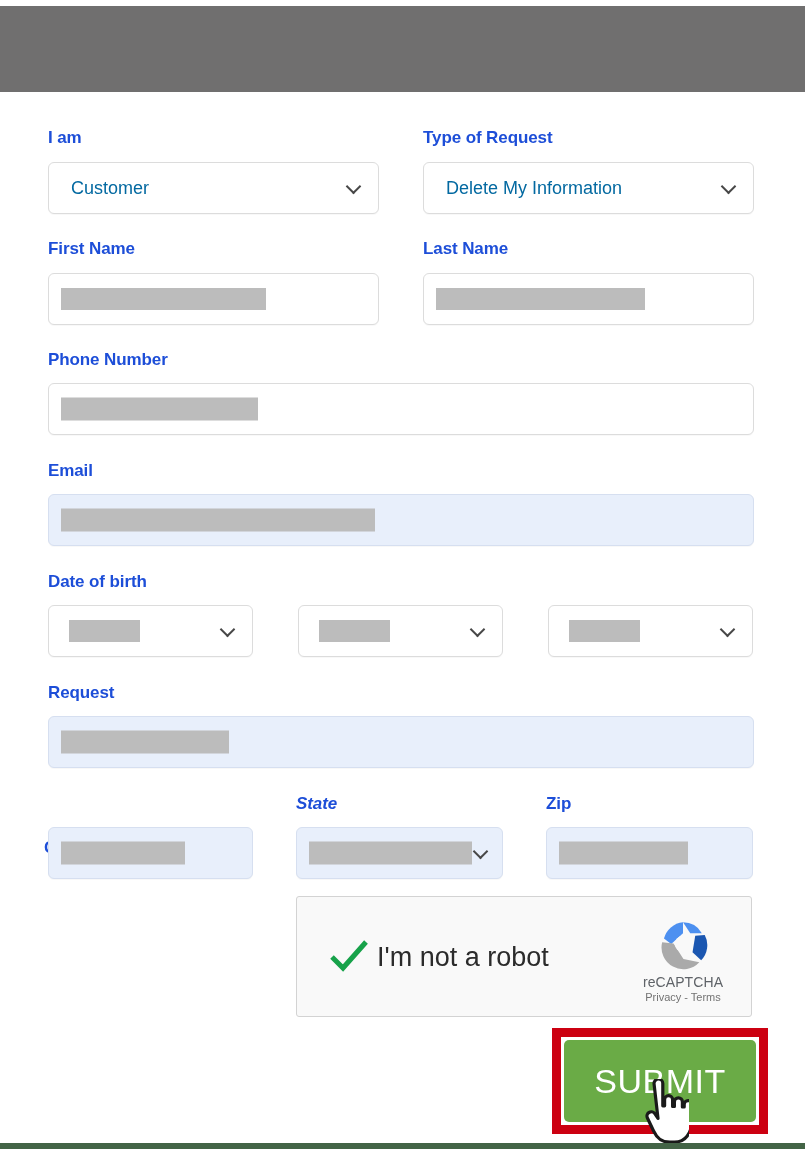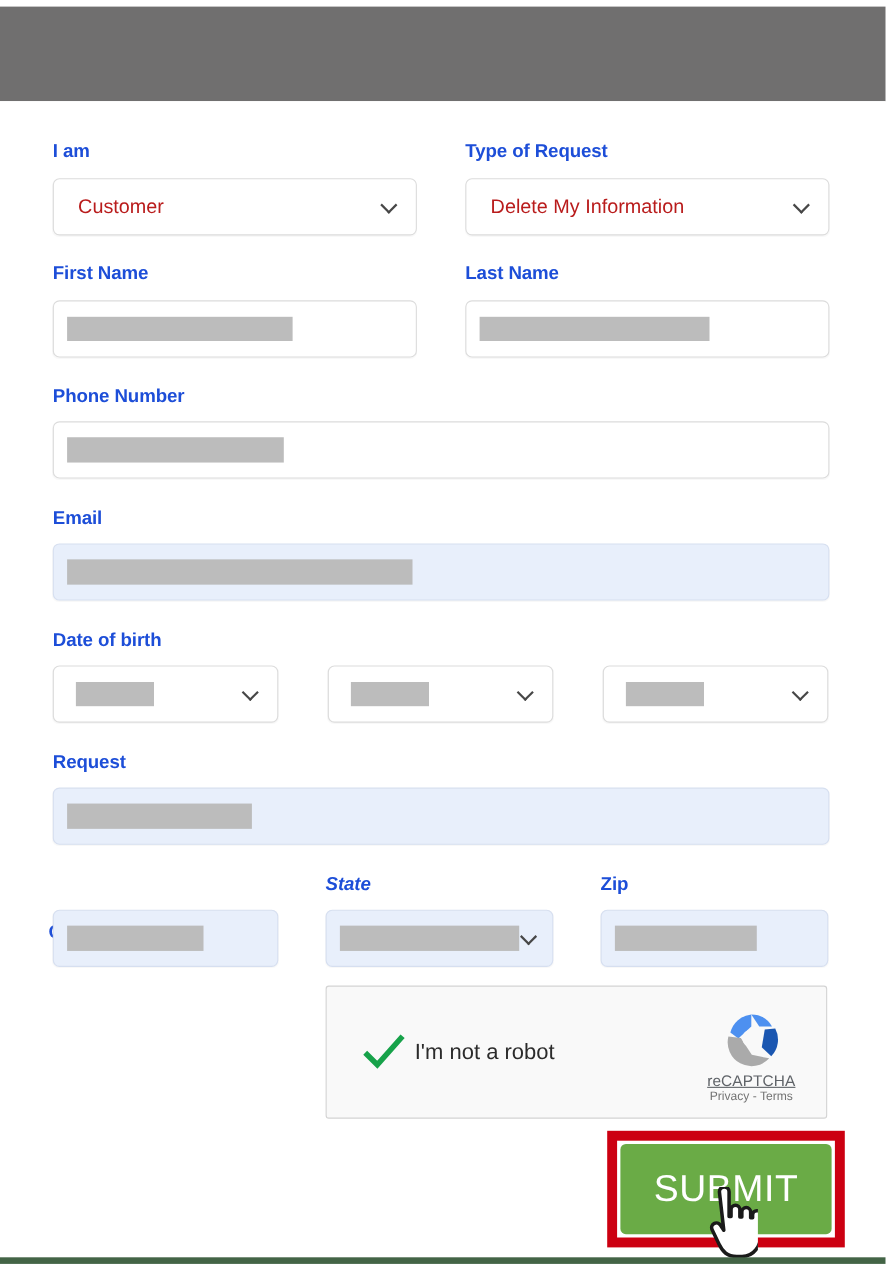--- a/index.html
+++ b/index.html
@@ -57,21 +57,21 @@
     background: #e8effb;
     border-color: #d6dff0;
   }
 
   .ctl-text {
     position: absolute;
     left: 22px;
     top: 50%;
     transform: translateY(-50%);
     font-size: 18px;
-    color: #b91c1c;
+    color: #0369a1;
     white-space: nowrap;
   }
 
   
   .redact {
     position: absolute;
     background: #bcbcbc;
     top: 50%;
     transform: translateY(-50%);
   }
@@ -113,21 +113,21 @@
     left: 30px;
     top: 38px;
     width: 44px;
     height: 44px;
   }
   .rc-label {
     position: absolute;
     left: 80px;
     top: 50%;
     transform: translateY(-50%);
-    font-size: 20px;
+    font-size: 27px;
     color: #2b2b2b;
     white-space: nowrap;
   }
   .rc-brand {
     position: absolute;
     right: 12px;
     top: 18px;
     width: 112px;
     text-align: center;
   }
@@ -135,21 +135,20 @@
     width: 58px;
     height: 58px;
     margin: 0 auto;
     display: block;
   }
   .rc-name {
     font-size: 14px;
     color: #5f6368;
     margin-top: 1px;
     letter-spacing: 0.1px;
-    text-decoration: underline;
   }
   .rc-links {
     font-size: 11px;
     color: #737373;
     margin-top: 1px;
   }
 
   
   .submit-hl {
     position: absolute;

